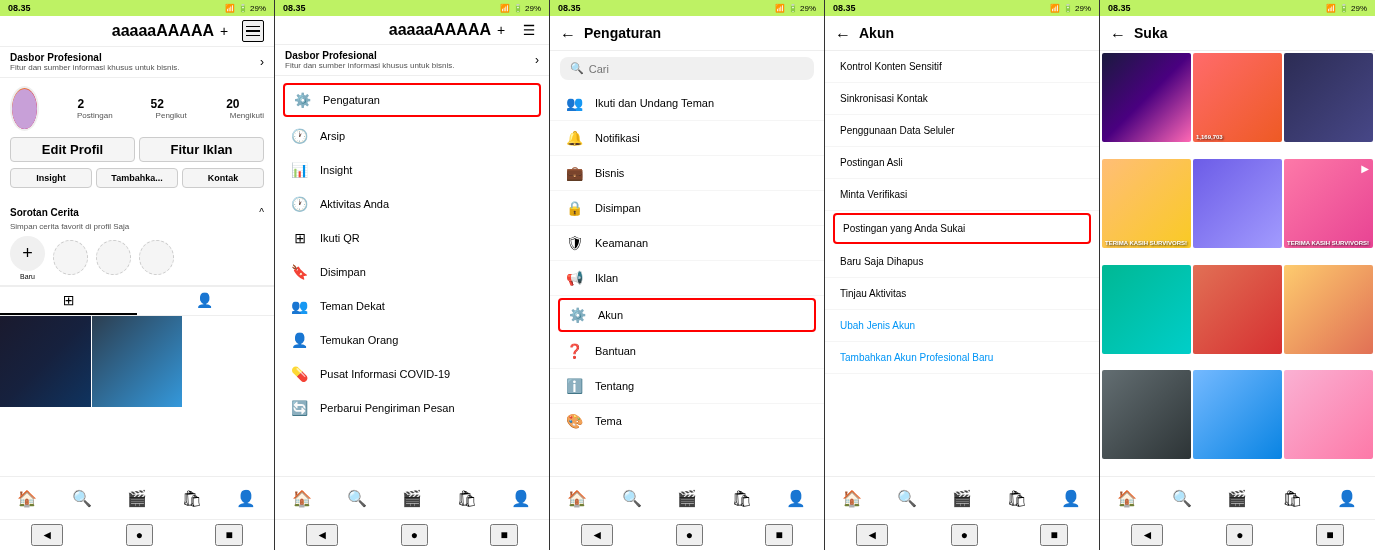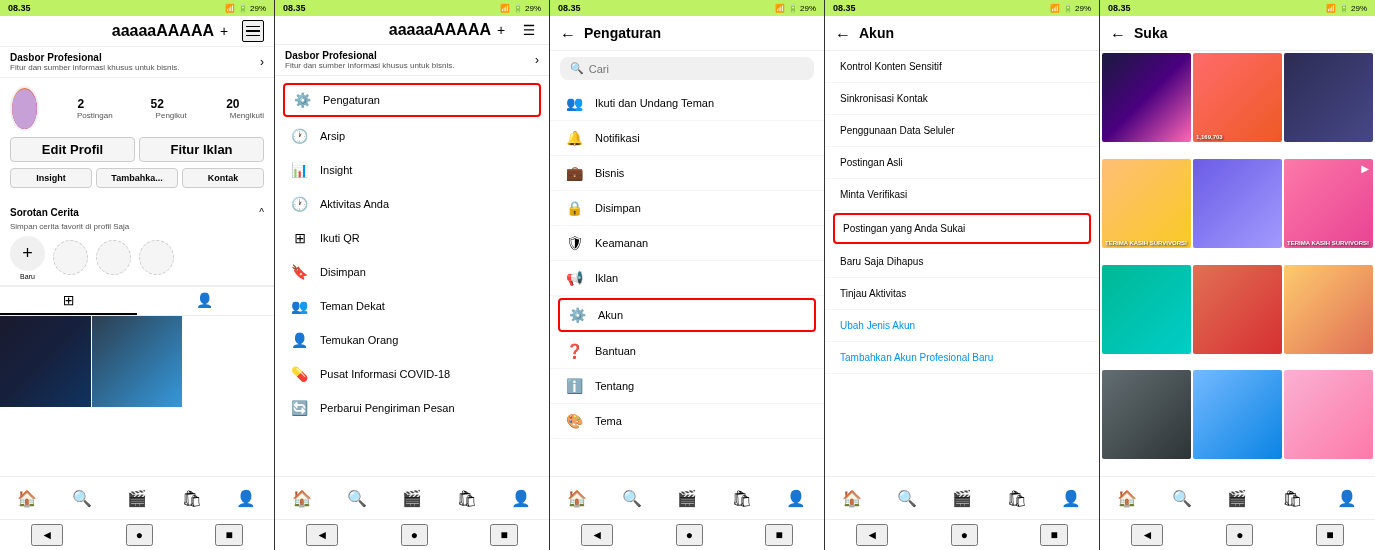--- a/index.html
+++ b/index.html
@@ -545,21 +545,21 @@
       <div class="menu-item">
         <span class="menu-item-icon">👥</span>
         <span>Teman Dekat</span>
       </div>
       <div class="menu-item">
         <span class="menu-item-icon">👤</span>
         <span>Temukan Orang</span>
       </div>
       <div class="menu-item">
         <span class="menu-item-icon">💊</span>
-        <span>Pusat Informasi COVID-18</span>
+        <span>Pusat Informasi COVID-19</span>
       </div>
       <div class="menu-item">
         <span class="menu-item-icon">🔄</span>
         <span>Perbarui Pengiriman Pesan</span>
       </div>
     </div>
   <div class="bottom-nav">
     <div class="bottom-nav-item">🏠</div>
     <div class="bottom-nav-item">🔍</div>
     <div class="bottom-nav-item">🎬</div>

